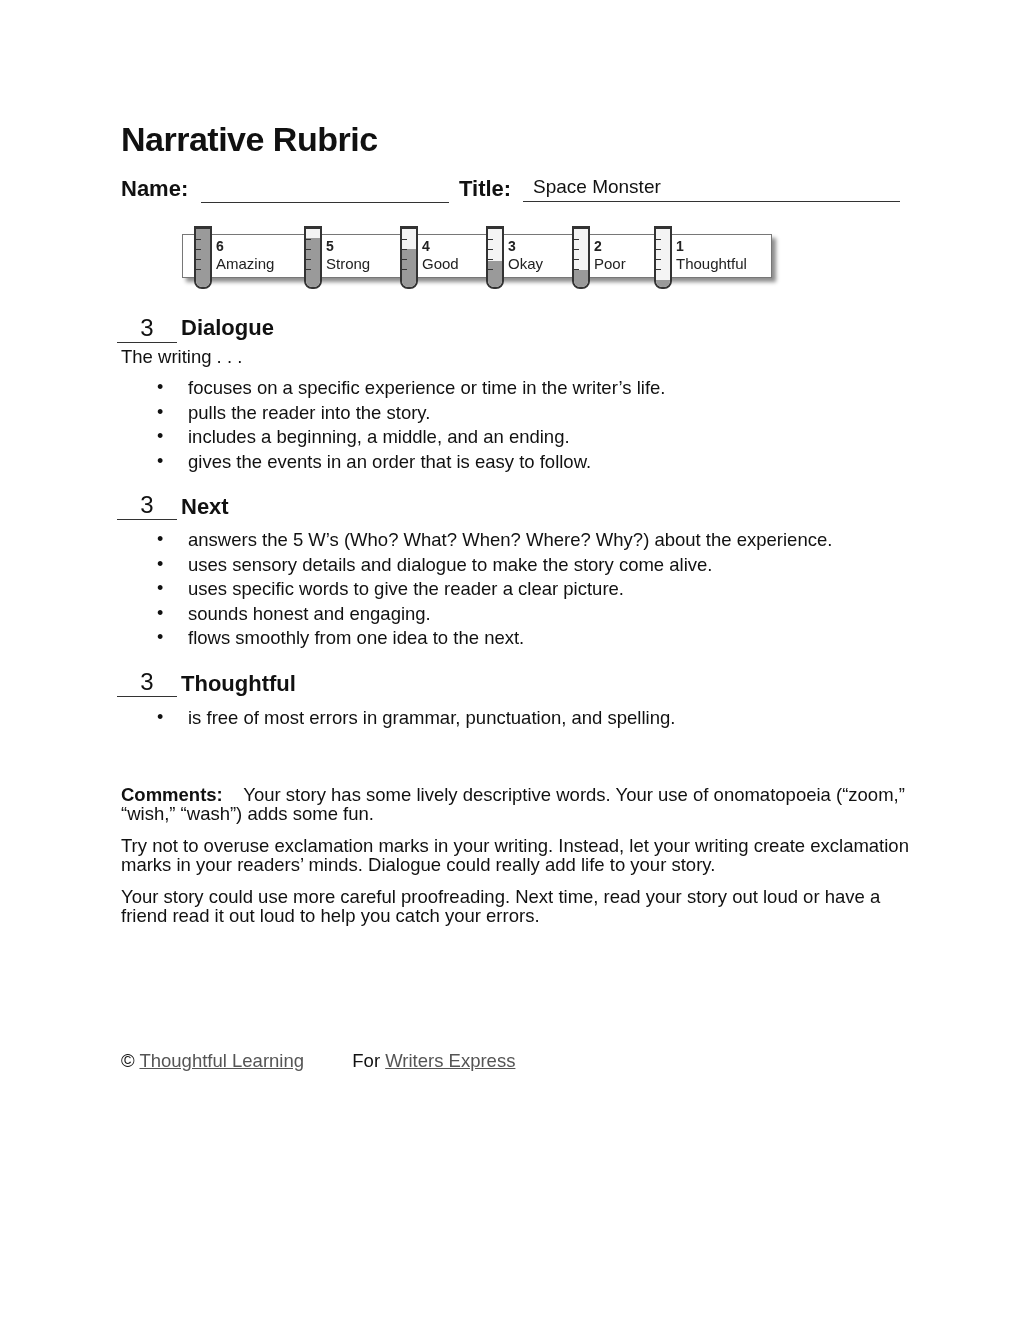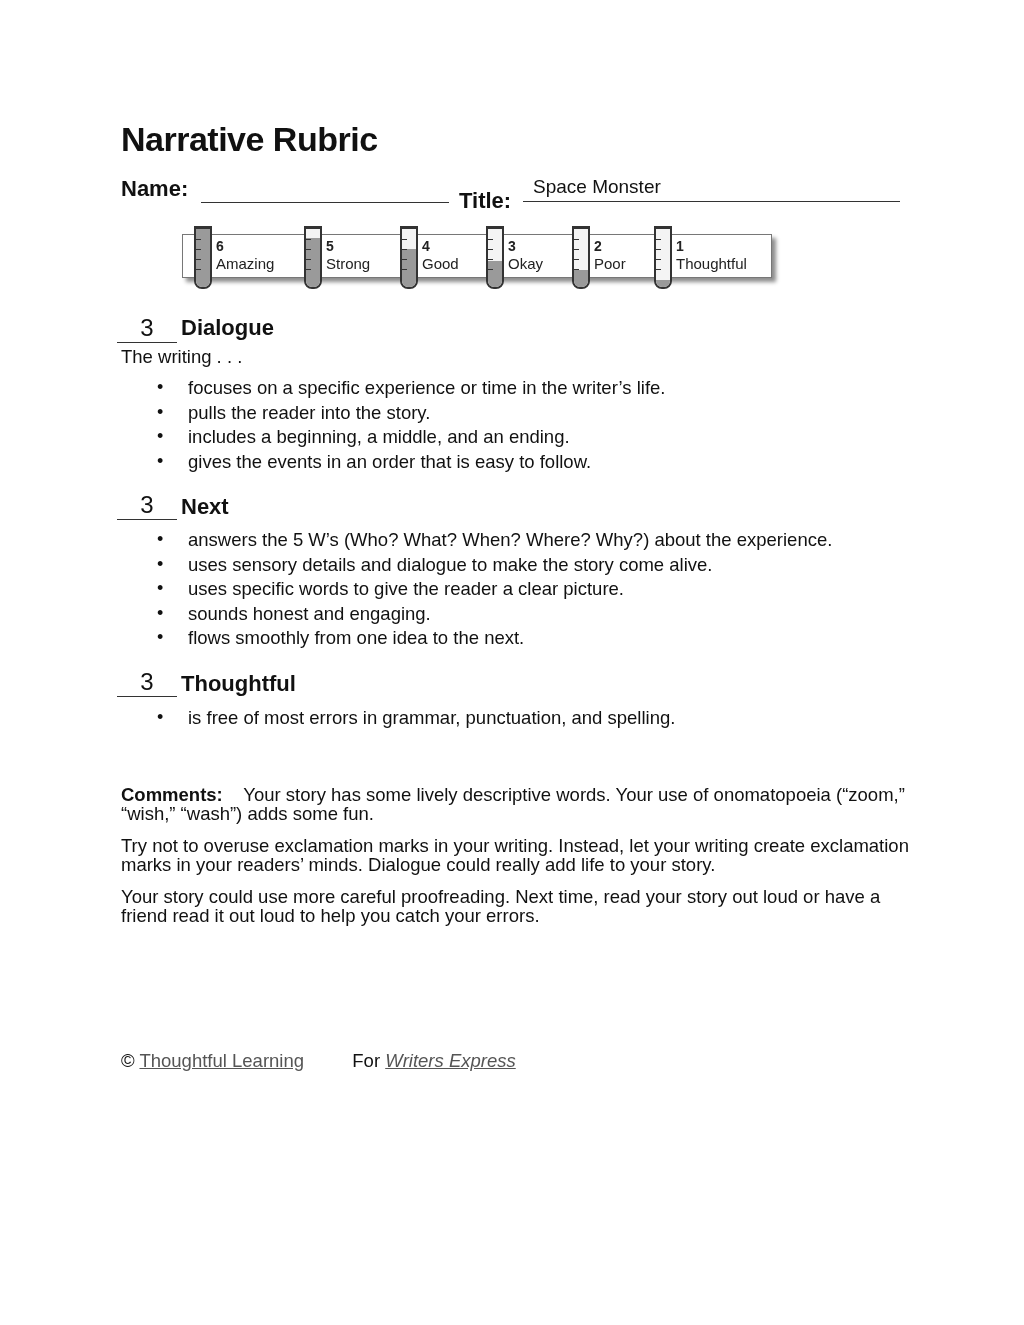--- a/index.html
+++ b/index.html
@@ -26,21 +26,21 @@
   .footer { left:121px; top:1050px; font-size:18.5px; }
   .footer a { color:#555; text-decoration:underline; }
 </style>
 </head>
 <body>
 
 <div class="abs title">Narrative Rubric</div>
 
 <div class="abs lbl" style="left:121px; top:176px;">Name:</div>
 <div class="abs line" style="left:201px; top:178px; width:248px; height:24px; font-size:19px;"></div>
-<div class="abs lbl" style="left:459px; top:176px;margin-top:12px;">Title:</div>
+<div class="abs lbl" style="left:459px; top:176px;">Title:</div>
 <div class="abs line" style="left:523px; top:176px; width:377px; height:26px; font-size:19px; padding-left:10px; box-sizing:border-box;">Space Monster</div>
 
 <div class="abs scale">
   <div class="scale-bar"></div>
   <div id="scale-items">
       <div class="tube" style="left: 12px;">
         <div class="fill" style="height: 100%;"></div>
         <div class="tick" style="top: 10px;"></div>
         <div class="tick" style="top: 20px;"></div>
         <div class="tick" style="top: 30px;"></div>
@@ -120,14 +120,14 @@
   <p><b>Comments:</b>&nbsp;&nbsp;&nbsp;&nbsp;<span>Your story has some lively descriptive words. Your use of onomatopoeia (“zoom,” “wish,” “wash”) adds some fun.</span></p>
   <p>Try not to overuse exclamation marks in your writing. Instead, let your writing create exclamation marks in your readers’ minds. Dialogue could really add life to your story.</p>
   <p>Your story could use more careful proofreading. Next time, read your story out loud or have a friend read it out loud to help you catch your errors.</p>
 </div>
 
 <div class="abs footer">
   <span>©</span>
   <a>Thoughtful Learning</a>
   <span style="display:inline-block; width:38px;"></span>
   <span>For</span>
-  <a style="font-style:italic;">Writers Express</a>
+  <a style="">Writers Express</a>
 </div>
 
 </body></html>

